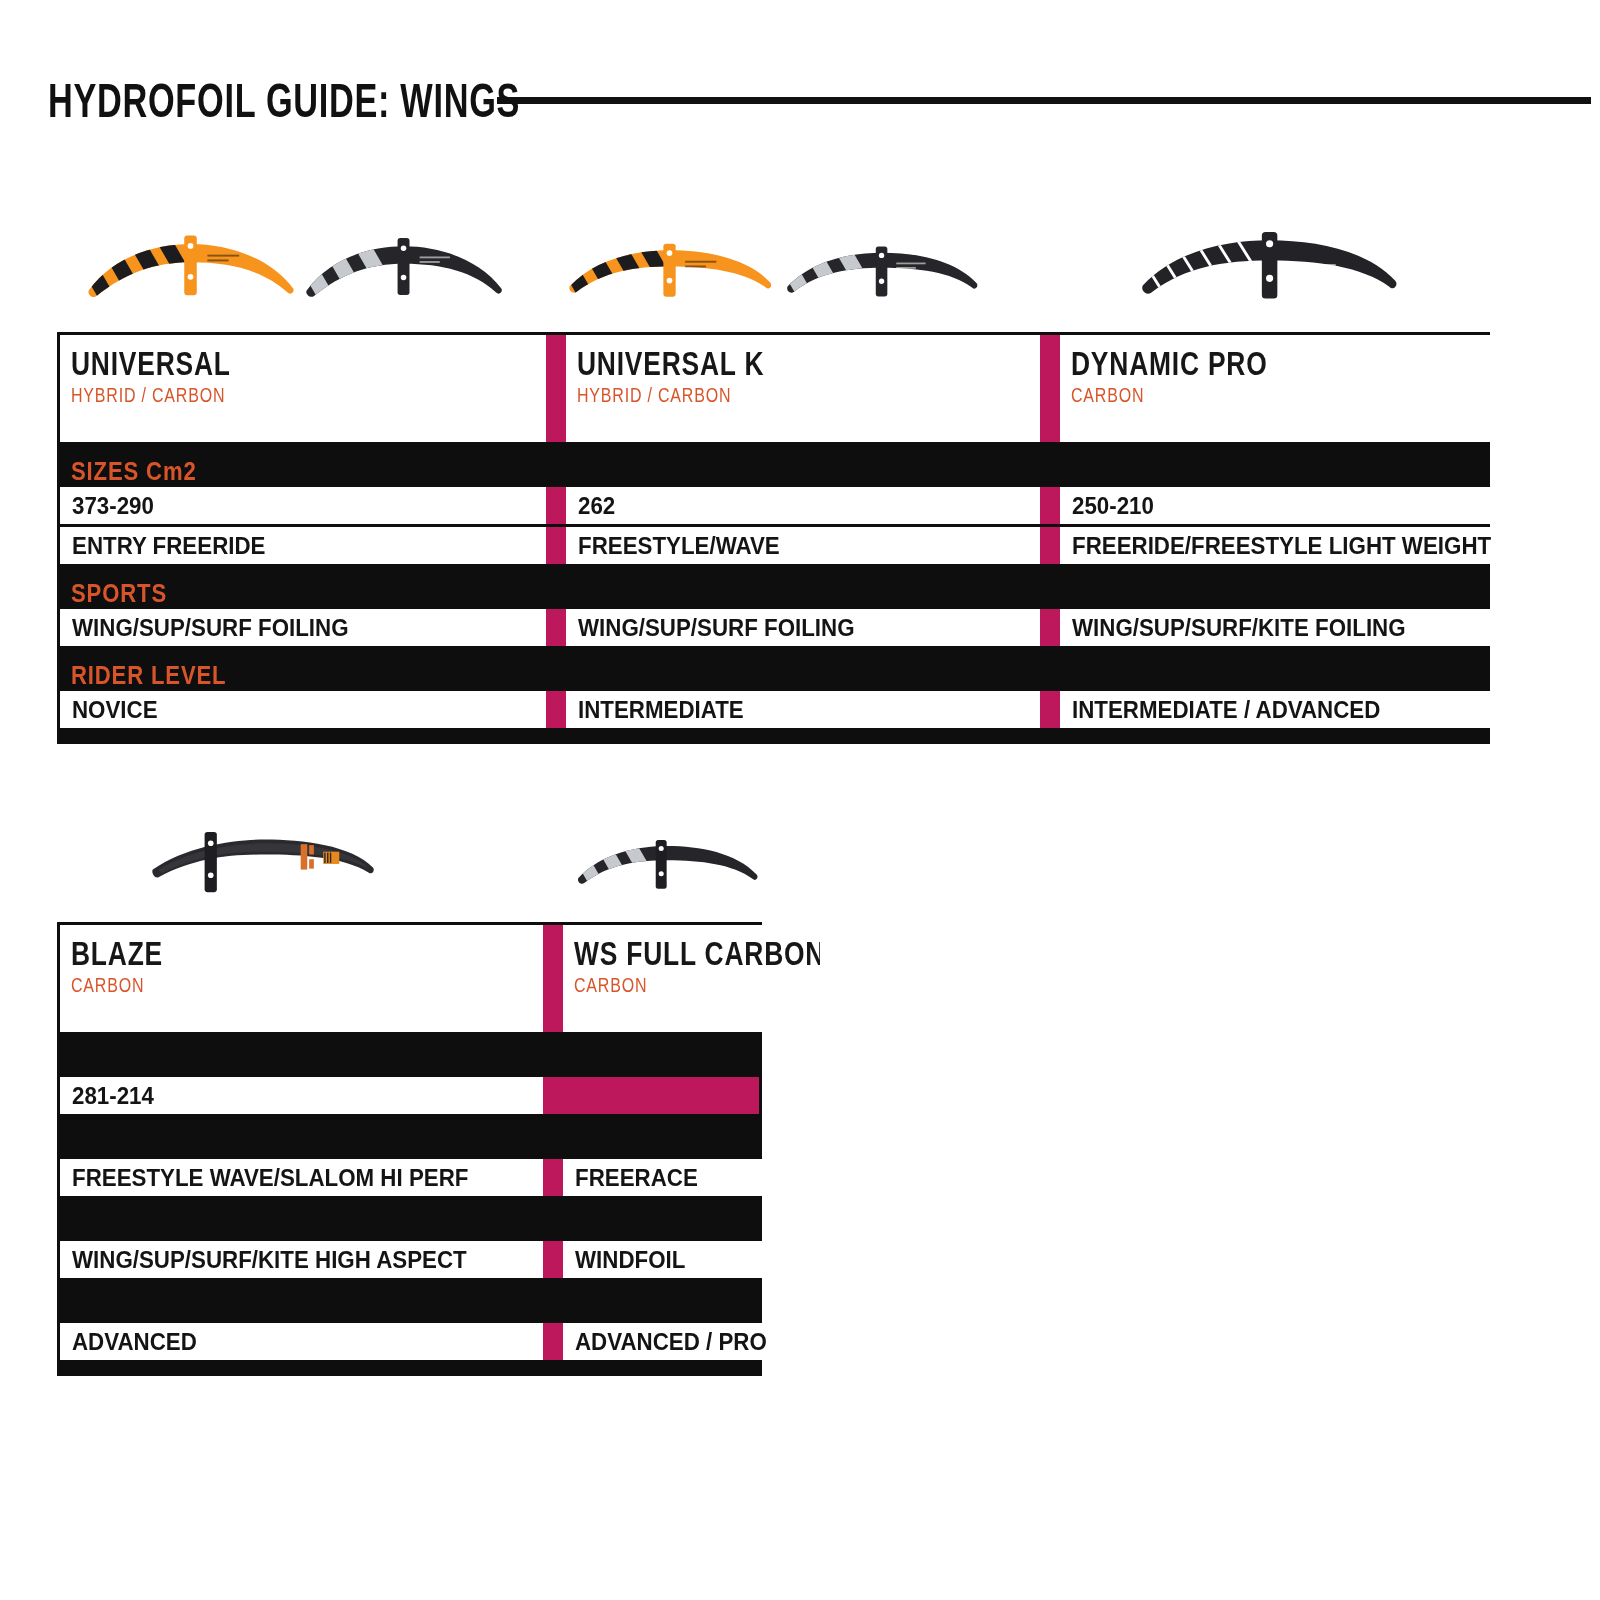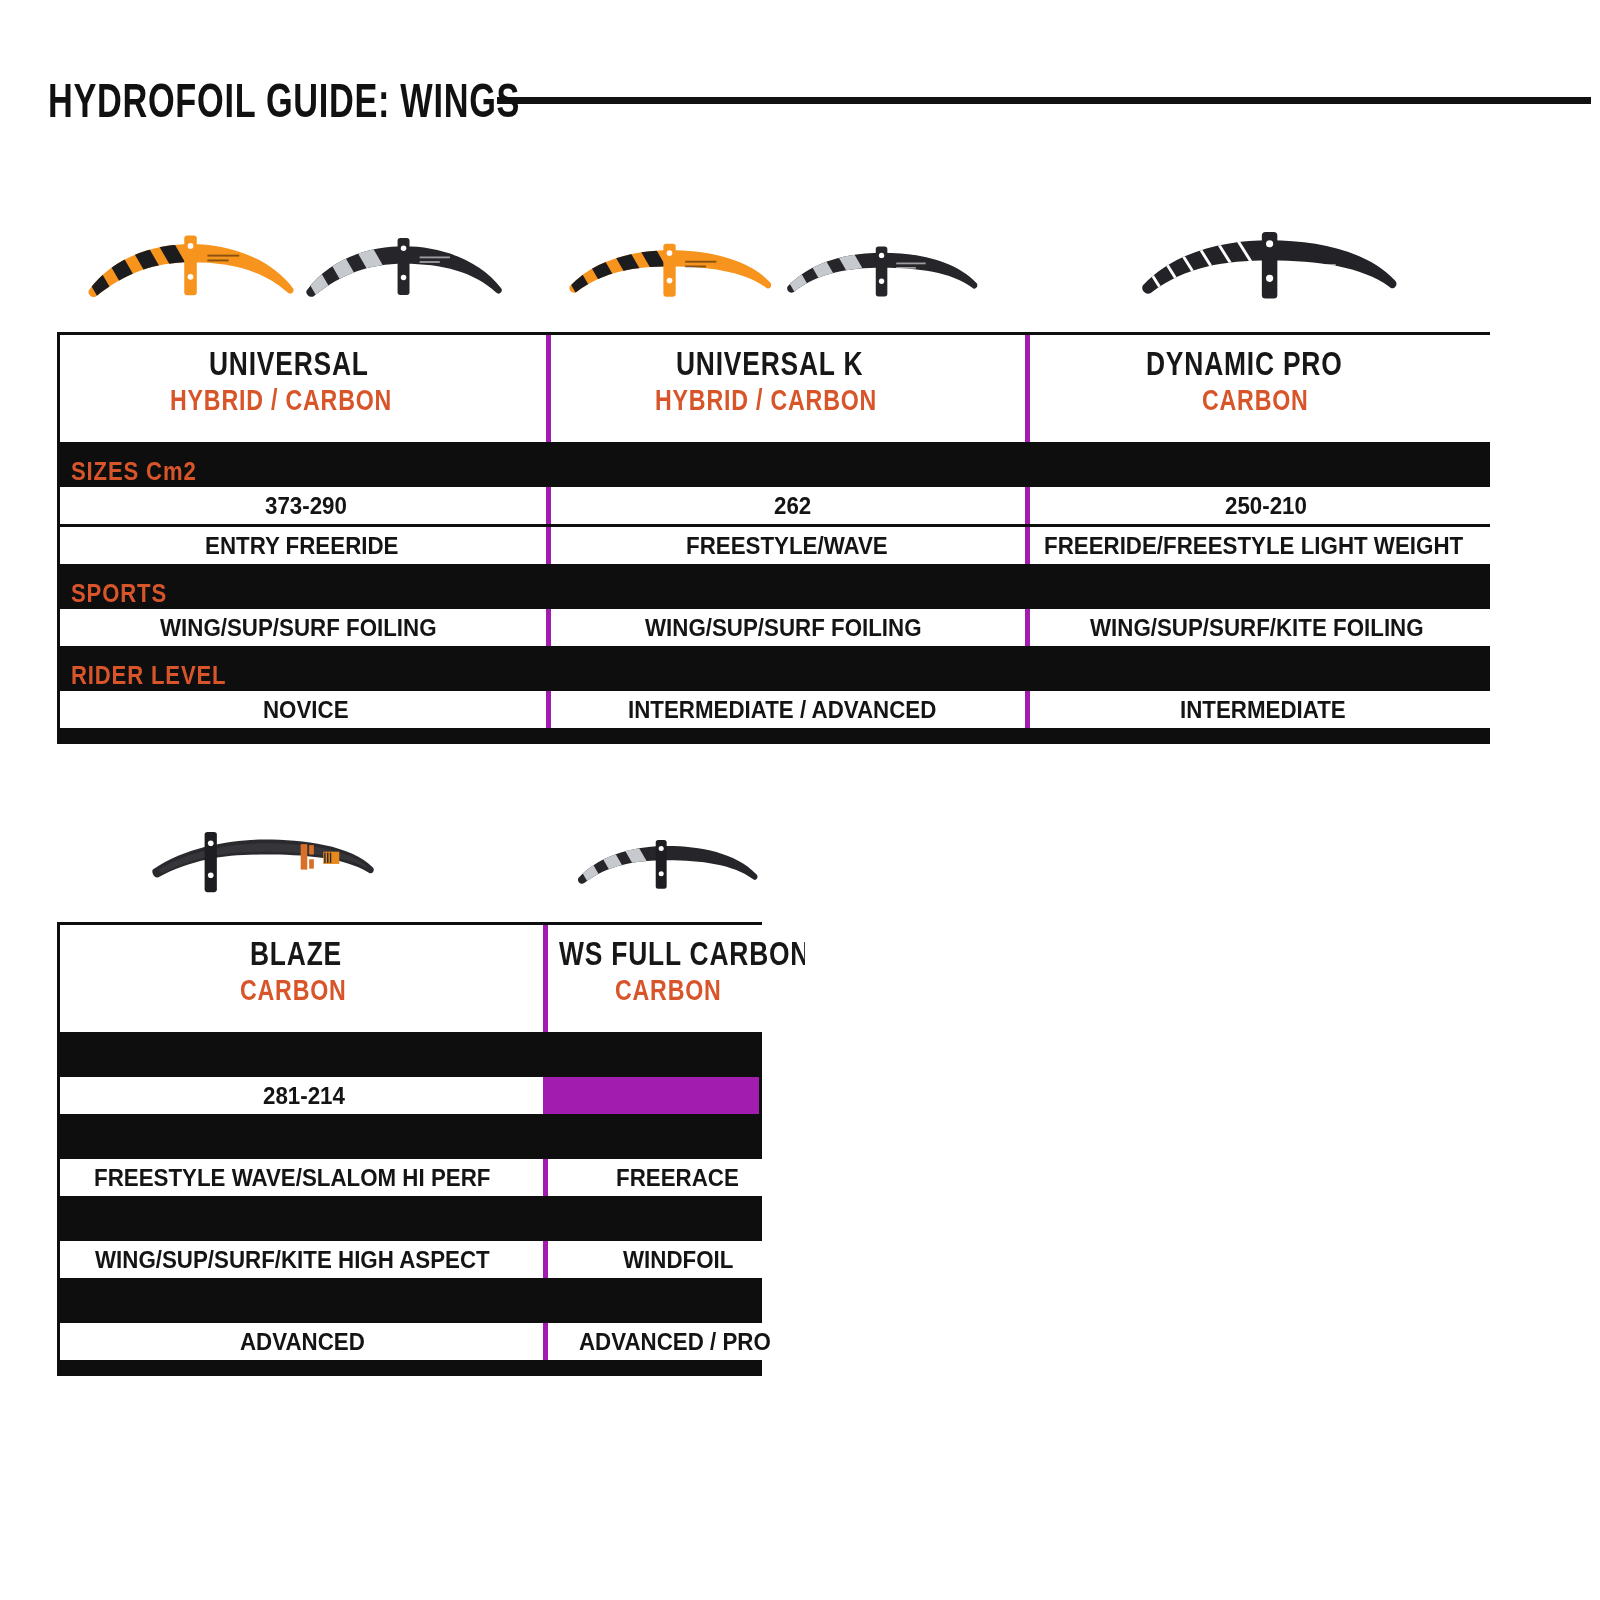--- a/index.html
+++ b/index.html
@@ -21,28 +21,28 @@
   .cond93{display:inline-block;transform:scaleX(0.93);transform-origin:0 50%;}
   .title-rule{position:absolute;left:449px;top:25px;width:1094px;height:7px;background:#111;}
 
   
   .wing{position:absolute;}
 
   
   .ftable{position:absolute;background:#0e0e0e;border:3px solid #0e0e0e;box-sizing:border-box;}
   .ftable-top{left:57px;top:332px;width:1433px;}
   .ftable-bottom{left:57px;top:922px;width:705px;}
-  .row{display:grid;column-gap:5px;background:#a21caf;text-align:center;}
+  .row{display:grid;column-gap:20px;background:#be185d;}
   .ftable-top .row{grid-template-columns:486px 474px 467px;}
   .ftable-bottom .row{grid-template-columns:483px 257px;}
   .cell{background:#ffffff;overflow:hidden;}
   .hdr .cell{height:107px;padding:10px 0 0 11px;box-sizing:border-box;}
   .hdr{margin-bottom:3px;}
   .pname{font-size:33px;font-weight:bold;line-height:1.18;letter-spacing:1px;color:#171717;white-space:nowrap;}
-  .psub{font-size:29px;font-weight:bold;letter-spacing:1px;color:#d8552a;white-space:nowrap;}
+  .psub{font-size:20px;font-weight:normal;letter-spacing:1px;color:#d8552a;white-space:nowrap;}
   .band{height:42px;background:#0e0e0e;display:flex;align-items:flex-end;padding-left:11px;}
   .band-label{font-size:26px;font-weight:bold;letter-spacing:1px;color:#d8552a;white-space:nowrap;}
   .vals .cell{height:37px;line-height:37px;padding-left:12px;box-sizing:border-box;
     font-size:24px;font-weight:bold;color:#141414;white-space:nowrap;}
   .vals{margin-bottom:3px;}
   .vals:last-child{margin-bottom:13px;}
 </style>
 </head>
 <body>
 
@@ -229,22 +229,22 @@
       <div class="cell"><span class="cond93">WING/SUP/SURF FOILING</span></div>
       <div class="cell"><span class="cond93">WING/SUP/SURF FOILING</span></div>
       <div class="cell"><span class="cond93">WING/SUP/SURF/KITE FOILING</span></div>
     </div>
 
     <div class="band">
       <span class="band-label"><span class="cond85">RIDER LEVEL</span></span>
     </div>
     <div class="row vals">
       <div class="cell"><span class="cond93">NOVICE</span></div>
+      <div class="cell"><span class="cond93">INTERMEDIATE</span></div>
       <div class="cell"><span class="cond93">INTERMEDIATE / ADVANCED</span></div>
-      <div class="cell"><span class="cond93">INTERMEDIATE</span></div>
     </div>
   </section>
 
   <section class="ftable ftable-bottom">
     <div class="row hdr">
       <div class="cell">
         <div class="pname"><span class="cond80">BLAZE</span></div>
         <div class="psub"><span class="cond80">CARBON</span></div>
       </div>
       <div class="cell">

